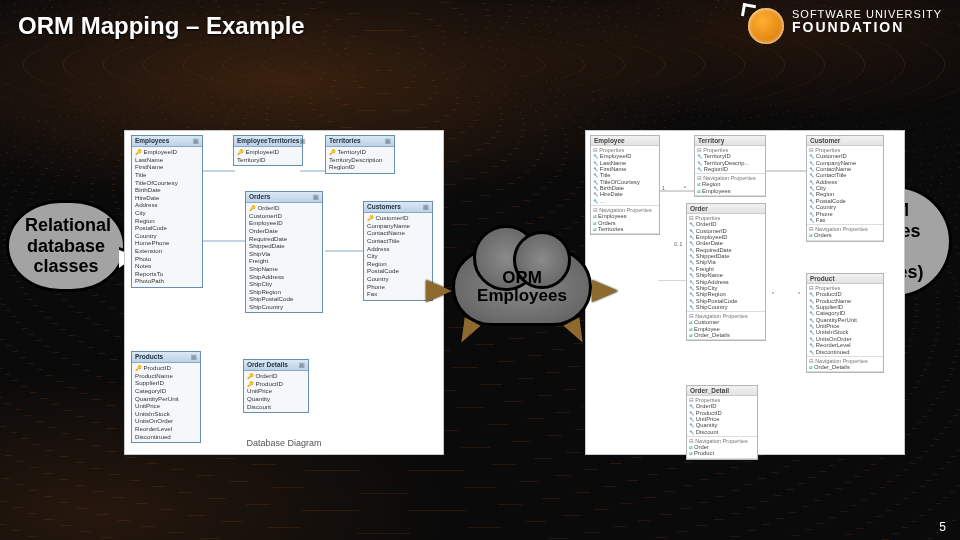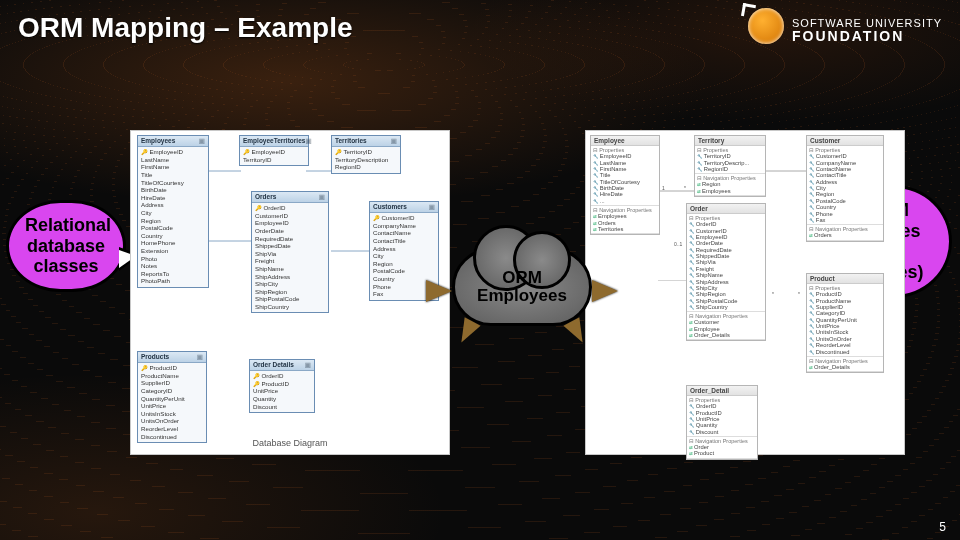--- a/index.html
+++ b/index.html
@@ -6,32 +6,32 @@
 body { width:960px; height:540px; background:#0a0a0a; font-family:"Segoe UI",Arial,sans-serif; position:relative; overflow:hidden; }
 
 
 .bg-swirl { position:absolute; inset:0; background:
   radial-gradient(ellipse 600px 180px at 30% 15%, rgba(200,100,30,0.25), transparent 70%),
   radial-gradient(ellipse 400px 120px at 80% 6%, rgba(180,80,20,0.15), transparent 75%),
   radial-gradient(ellipse 500px 200px at 10% 95%, rgba(200,100,30,0.15), transparent 70%); }
 .bg-swirl::after{content:"";position:absolute;inset:0;background:
   repeating-radial-gradient(ellipse 700px 100px at 40% 12%, rgba(160,80,30,0.18) 0 1px, transparent 1px 40px);}
 
-.title { position:absolute; top:12px; left:18px; color:#fff; font-weight:700; font-size:28px; text-shadow:0 1px 2px #000; }
-
-
-.logo { position:absolute; top:8px; right:18px; display:flex; align-items:flex-end; gap:8px; }
+.title { position:absolute; top:12px; left:18px; color:#fff; font-weight:700; font-size:24px; text-shadow:0 1px 2px #000; }
+
+
+.logo { position:absolute; top:8px; right:18px; display:flex; align-items:flex-start; gap:8px; }
 .logo-bulb { width:36px; height:36px; border-radius:50%; background:radial-gradient(circle at 40% 35%, #ffb030,#d07000); position:relative; box-shadow:0 0 4px #fff inset; }
 .logo-bulb::after{content:"";position:absolute;left:-6px;top:-4px;width:10px;height:10px;border-top:3px solid #fff;border-left:3px solid #fff;transform:rotate(10deg);}
 .logo-txt { color:#fff; font-size:11px; letter-spacing:1px; line-height:1.1; }
 .logo-txt b{font-size:14px; letter-spacing:2px;}
 
 
 .panel { position:absolute; background:#fff; border:1px solid #c8c8c8; }
-.panel-left { left:130px; top:130px; width:320px; height:325px; }
+.panel-left { left:124px; top:130px; width:320px; height:325px; }
 .panel-right { left:585px; top:130px; width:320px; height:325px; }
 
 
 .tbl { position:absolute; border:1px solid #6a8db3; font-size:6.2px; color:#333; background:#f5f8fb; }
 .tbl-hd { background:linear-gradient(#dbe8f4,#bcd2e6); border-bottom:1px solid #8aa8c6; padding:1px 3px; font-weight:700; color:#234; font-size:6.5px; display:flex; justify-content:space-between; white-space:nowrap; }
 .tbl-hd::after{content:"▣";opacity:.4;}
 .tbl ul { list-style:none; padding:1px 3px 2px; }
 .tbl li { padding:.3px 0; white-space:nowrap; }
 .key::before{content:"🔑 "; font-size:5.5px;}
 .panel-left .caption{position:absolute;bottom:6px;left:0;right:0;text-align:center;font-size:9px;color:#555;}
@@ -41,21 +41,21 @@
 .ent-hd { background:linear-gradient(#f2f2f2,#e2e2e2); padding:1px 3px; font-weight:700; border-bottom:1px solid #ccc; font-size:6.5px; }
 .ent .sec { padding:0 2px 1px; border-bottom:1px solid #ddd; }
 .ent .sec-t { color:#777; font-size:5.5px; padding-top:1px; }
 .ent .sec-t::before{content:"⊟ ";}
 .ent li { list-style:none; padding:.2px 0; }
 .ent li::before{content:"🔧 "; font-size:4.5px;}
 .ent .nav li::before{content:"⇄ "; color:#2a6;}
 .card{position:absolute;font-size:5px;color:#555;}
 
 
-.bubble { position:absolute; background:#d946ef; border:3px solid #000; border-radius:50%/55%; padding:12px 16px; font-weight:700; font-size:18px; text-align:center; color:#000; line-height:1.15; }
+.bubble { position:absolute; background:#a3a3a3; border:3px solid #000; border-radius:50%/55%; padding:12px 16px; font-weight:700; font-size:18px; text-align:center; color:#000; line-height:1.15; }
 .bubble .tail{position:absolute;width:0;height:0;}
 .bubble-left { left:6px; top:200px; width:120px; }
 .bubble-left .tail{right:-18px;bottom:18px;border-left:22px solid #000;border-top:8px solid transparent;border-bottom:16px solid transparent;}
 .bubble-left .tail::after{content:"";position:absolute;left:-22px;top:-5px;border-left:17px solid #fff;border-top:6px solid transparent;border-bottom:12px solid transparent;}
 .bubble-right { right:8px; top:185px; width:128px; }
 .bubble-right .tail{left:-18px;bottom:18px;border-right:22px solid #000;border-top:8px solid transparent;border-bottom:16px solid transparent;}
 .bubble-right .tail::after{content:"";position:absolute;right:-22px;top:-5px;border-right:17px solid #fff;border-top:6px solid transparent;border-bottom:12px solid transparent;}
 
 
 .cloud { position:absolute; left:452px; top:248px; width:140px; height:78px; }

